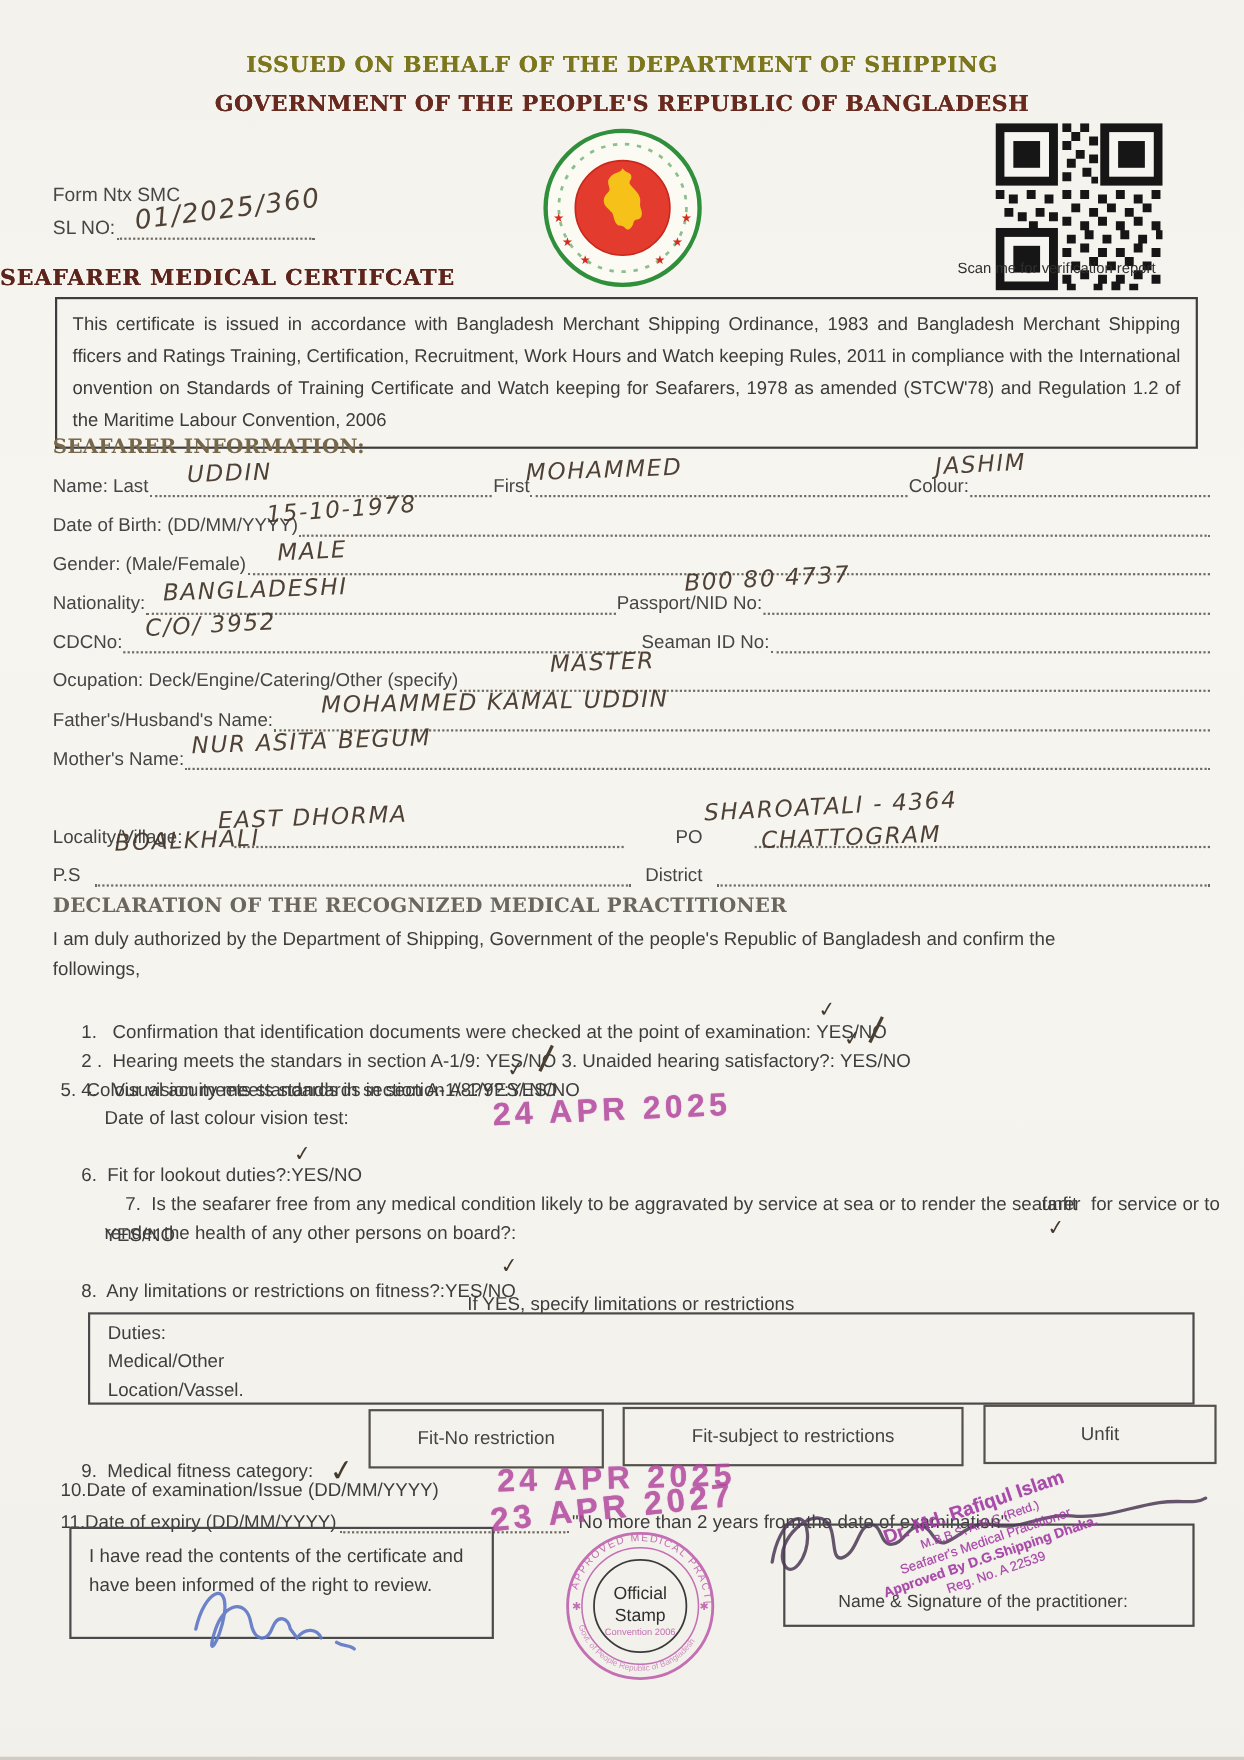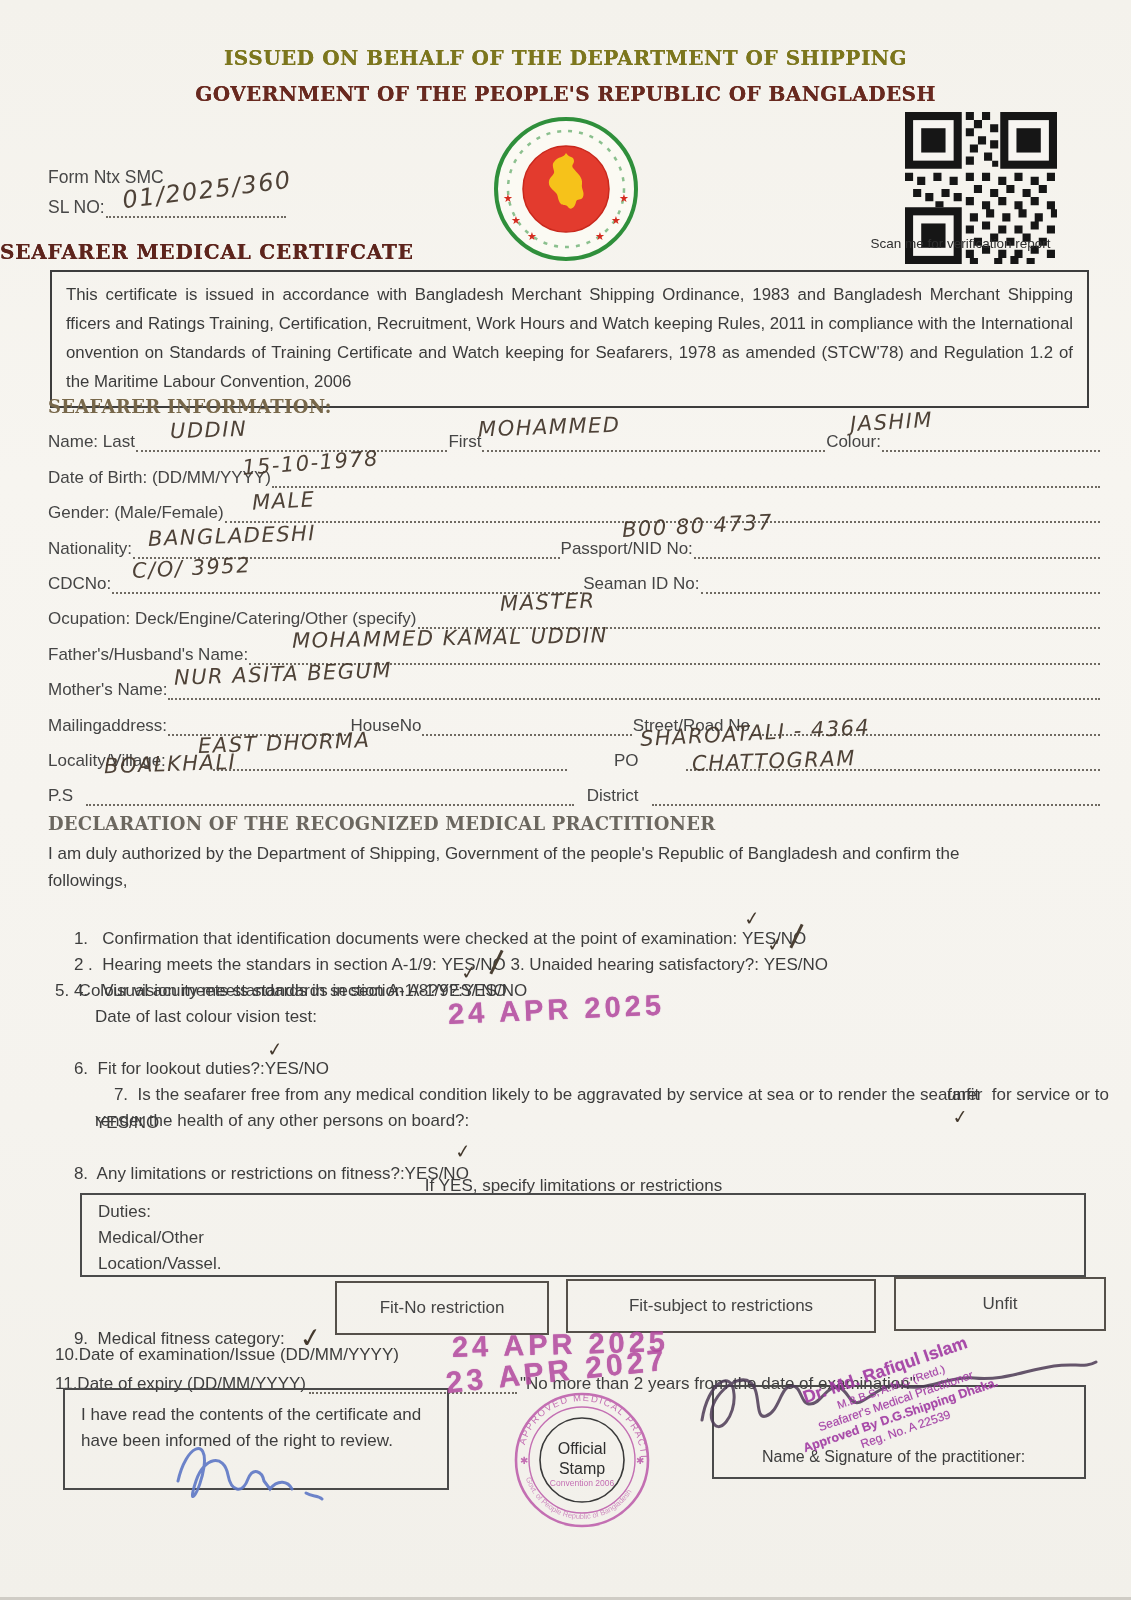--- a/index.html
+++ b/index.html
@@ -159,28 +159,20 @@
     <span class="fill"></span>
   </div>
   <span class="hw" style="left:292px;top:626px;transform:rotate(-1deg)">MOHAMMED KAMAL UDDIN</span>
 
   <div class="row" style="top:678px;">
     <span class="lb">Mother's Name:</span>
     <span class="fill"></span>
   </div>
   <span class="hw" style="left:174px;top:662px;transform:rotate(-2deg)">NUR ASITA BEGUM</span>
 
-  <div class="row" style="top:714px;">
-    <span class="lb">Mailingaddress:</span>
-    <span class="fill" style="flex:.52"></span>
-    <span class="lb">HouseNo</span>
-    <span class="fill" style="flex:.6"></span>
-    <span class="lb">Street/Road No</span>
-    <span class="fill" style="flex:1.0"></span>
-  </div>
 
   <div class="row" style="top:749px;gap:46px;">
     <span class="lb">Locality/Village:</span>
     <span class="fill" style="flex:1.0"></span>
     <span class="lb">PO</span>
     <span class="fill" style="flex:1.17"></span>
   </div>
   <span class="hw" style="left:198px;top:731px;transform:rotate(-2deg)">EAST DHORMA</span>
   <span class="hw" style="left:640px;top:721px;transform:rotate(-3deg)">SHAROATALI - 4364</span>
 

